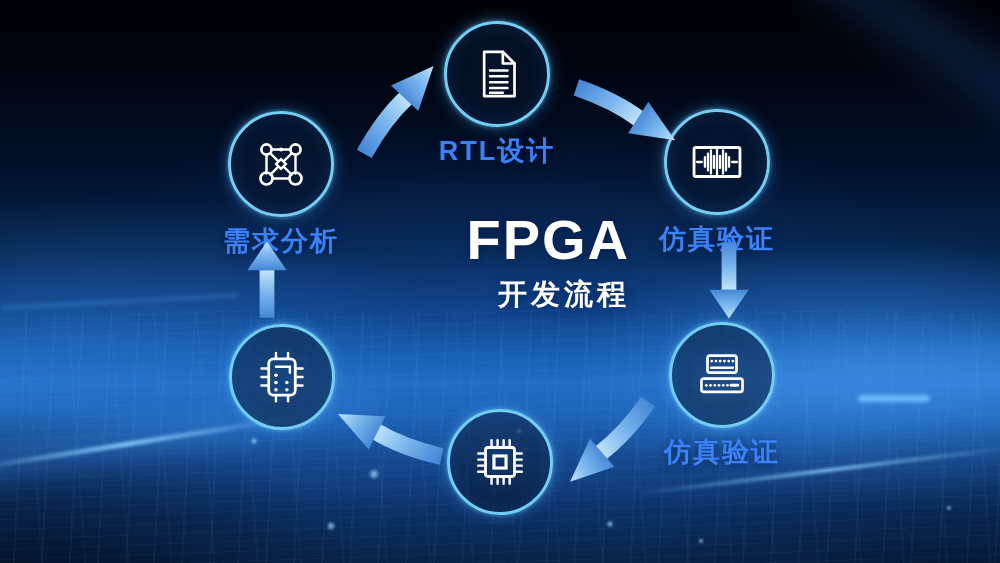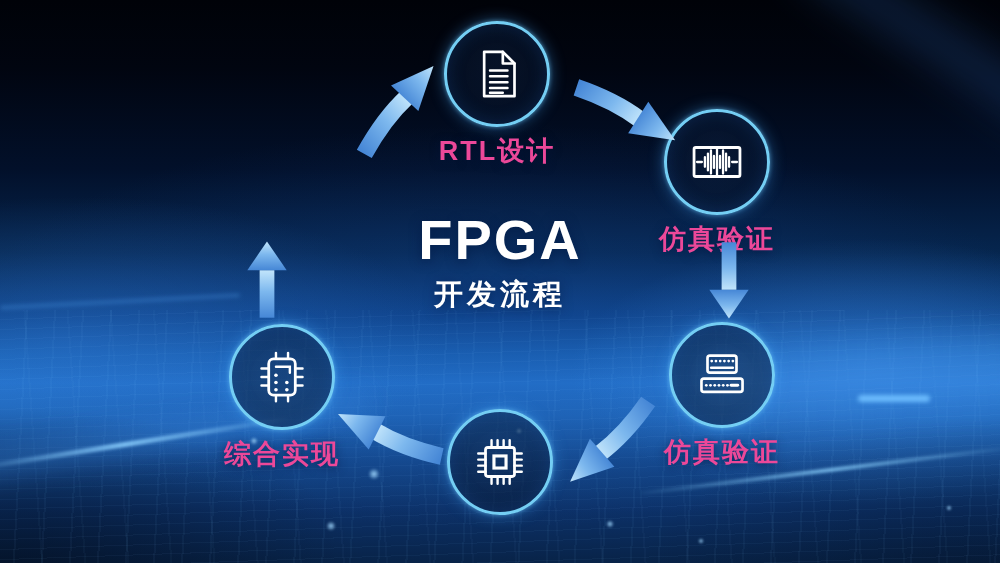--- a/index.html
+++ b/index.html
@@ -38,26 +38,26 @@
   .s7{left:0;top:300px;width:240px;height:3px;transform:rotate(-3deg);
       background:rgba(90,170,250,.35);filter:blur(2px);}
   .dot{position:absolute;border-radius:50%;background:radial-gradient(circle,rgba(160,215,255,.95),rgba(120,190,255,0) 70%);filter:blur(1px);}
 
   
   .node{position:absolute;width:200px;display:flex;flex-direction:column;align-items:center;gap:6px;}
   .node-circle{width:100px;height:100px;border-radius:50%;border:3px solid #74cef4;
     background:radial-gradient(circle at 50% 38%, rgba(12,32,64,.50), rgba(5,16,36,.55));
     box-shadow:0 0 16px rgba(70,170,255,.45), 0 0 4px rgba(130,215,255,.55), inset 0 0 18px rgba(40,120,220,.22);
     display:flex;align-items:center;justify-content:center;}
-  .node-label{color:#ec4899;font-size:27px;font-weight:700;letter-spacing:2px;white-space:nowrap;
+  .node-label{color:#3b82f6;font-size:27px;font-weight:700;letter-spacing:2px;white-space:nowrap;
     text-shadow:0 2px 10px rgba(0,20,60,.7);}
   .icon svg,.icon{display:block;}
 
   
-  .title{position:absolute;left:370px;top:212px;width:260px;text-align:center;color:#fff;}
+  .title{position:absolute;left:370px;top:212px;width:260px;text-align:right;color:#fff;}
   .title .l1{font-size:56px;font-weight:800;letter-spacing:2px;line-height:1.0;text-shadow:0 2px 12px rgba(0,25,70,.7);}
   .title .l2{font-size:29px;font-weight:800;letter-spacing:4px;line-height:1.0;margin-top:12px;text-shadow:0 2px 12px rgba(0,25,70,.7);}
 
   
   .arrow{position:absolute;}
   .arrow svg{display:block;overflow:visible;}
 </style>
 </head>
 <body>
 
@@ -168,23 +168,37 @@
         <path d="M19,15.5 H30.5 V20.5" stroke-width="2"></path>
         <g fill="#fff" stroke="none">
           <circle cx="19" cy="22.5" r="1.5"></circle>
             <circle cx="19" cy="28.5" r="1.5"></circle>
             <circle cx="19" cy="34.5" r="1.5"></circle>
           <circle cx="28" cy="28.5" r="1.5"></circle>
             <circle cx="28" cy="34.5" r="1.5"></circle>
         </g>
       </svg>
     </div>
-    <div class="node-label">综合实现</div>
-  </div>
-
+  </div>
+
+  <div class="node" style="left:181px;top:111px;">
+    <div class="node-circle">
+      <svg class="icon" width="58" height="58" viewBox="0 0 48 48" fill="none" stroke="#fff" stroke-linecap="round">
+        <path d="M16.2,12 H31.8 M17,36 H31 M12,16.2 V31.8 M36,16.2 V31.8" stroke-width="2"></path>
+        <path d="M14.9,14.9 L21.2,21.2 M33.1,14.9 L26.8,21.2 M15.2,32.8 L21.2,26.8 M32.8,32.8 L26.8,26.8" stroke-width="2"></path>
+        <circle cx="12" cy="12" r="4.2" stroke-width="2.2"></circle>
+        <circle cx="36" cy="12" r="4.2" stroke-width="2.2"></circle>
+        <circle cx="12" cy="36" r="5" stroke-width="2.2"></circle>
+        <circle cx="36" cy="36" r="5" stroke-width="2.2"></circle>
+        <path d="M24,20 L28,24 L24,28 L20,24 Z" stroke-width="2"></path>
+        <circle cx="24" cy="12" r="1.7" fill="#fff" stroke="none"></circle>
+      </svg>
+    </div>
+    <div class="node-label">需求分析</div>
+  </div>
 
   <div class="arrow" style="left:335px;top:82px;transform:rotate(-41deg);">
     <svg width="120" height="56" viewBox="0 0 120 56">
       <path d="M8,41 Q46,27 78,26" fill="none" stroke="url(#arrowGrad)" stroke-width="17"></path>
       <polygon points="73,7 118,20 77,44" fill="url(#arrowGrad)"></polygon>
     </svg>
   </div>
 
   <div class="arrow" style="left:565px;top:82px;transform:rotate(39deg);">
     <svg width="120" height="56" viewBox="0 0 120 56">

